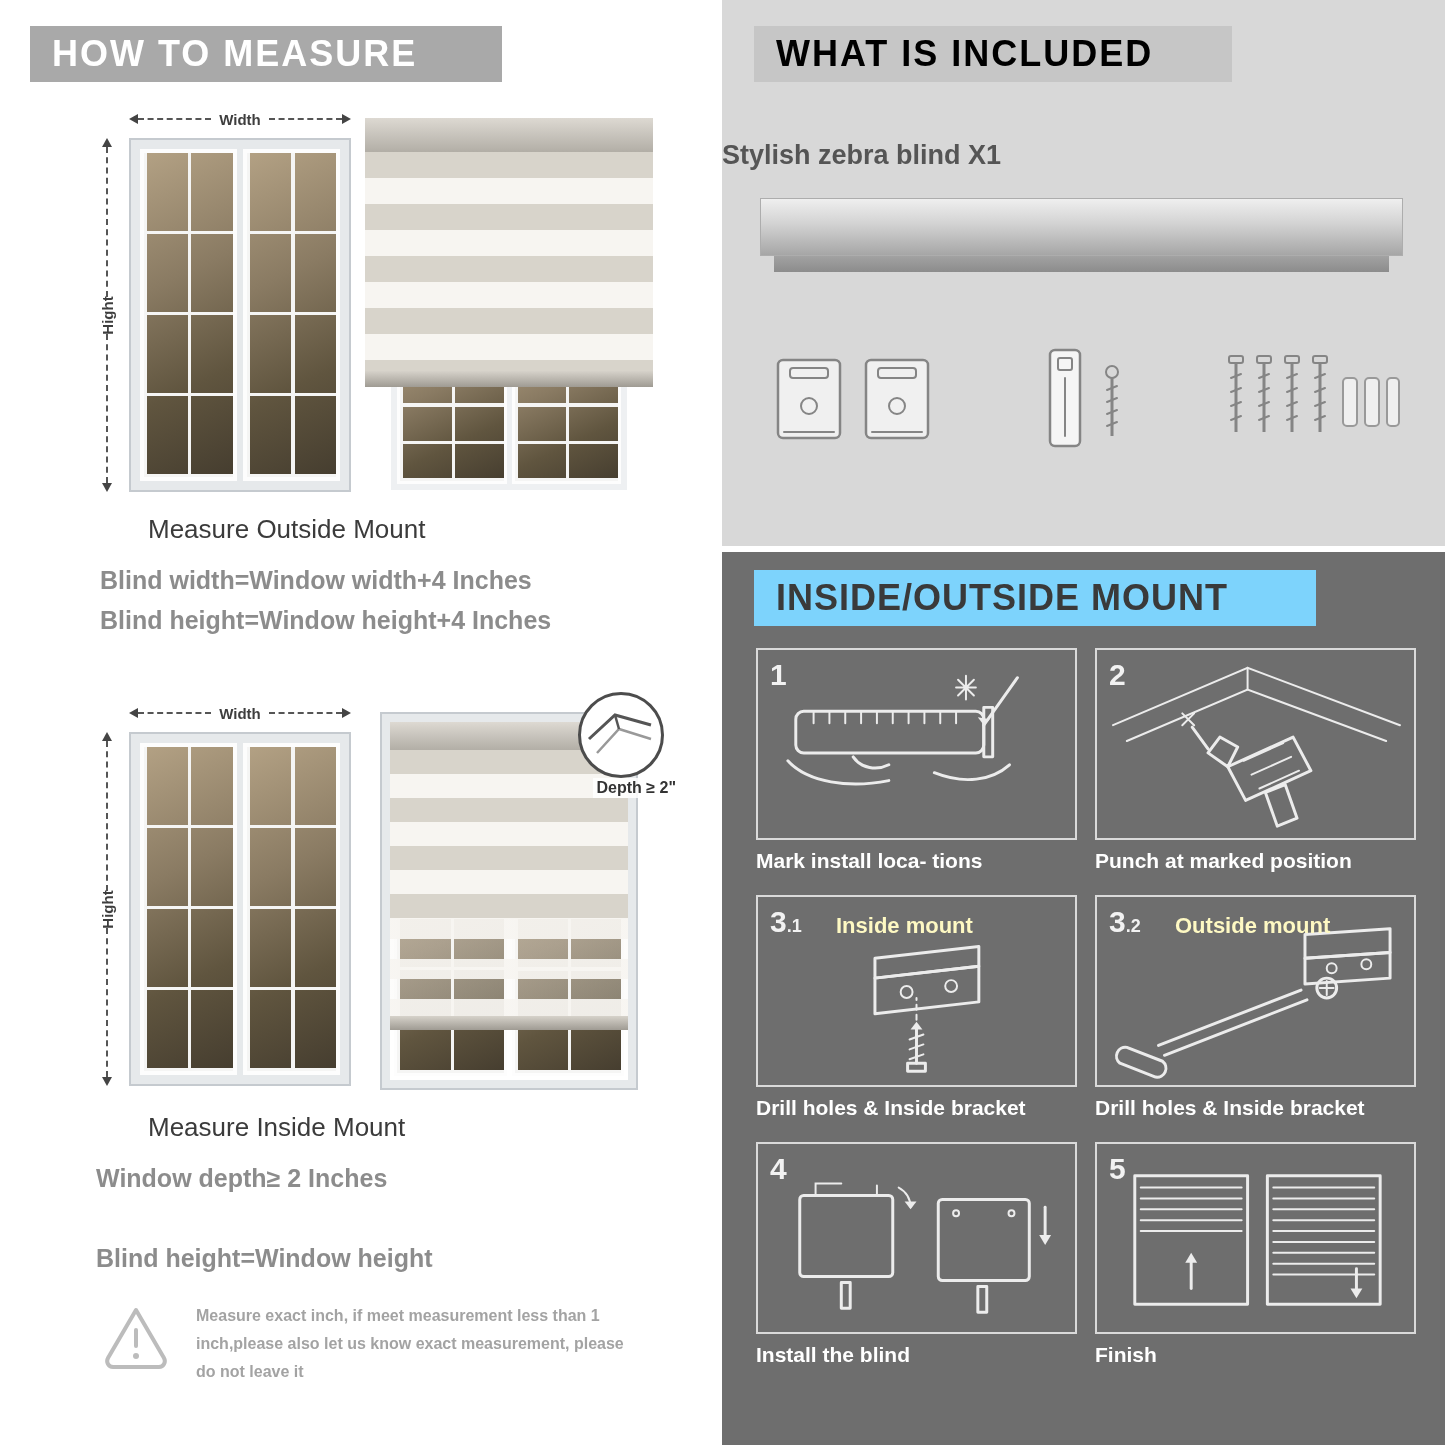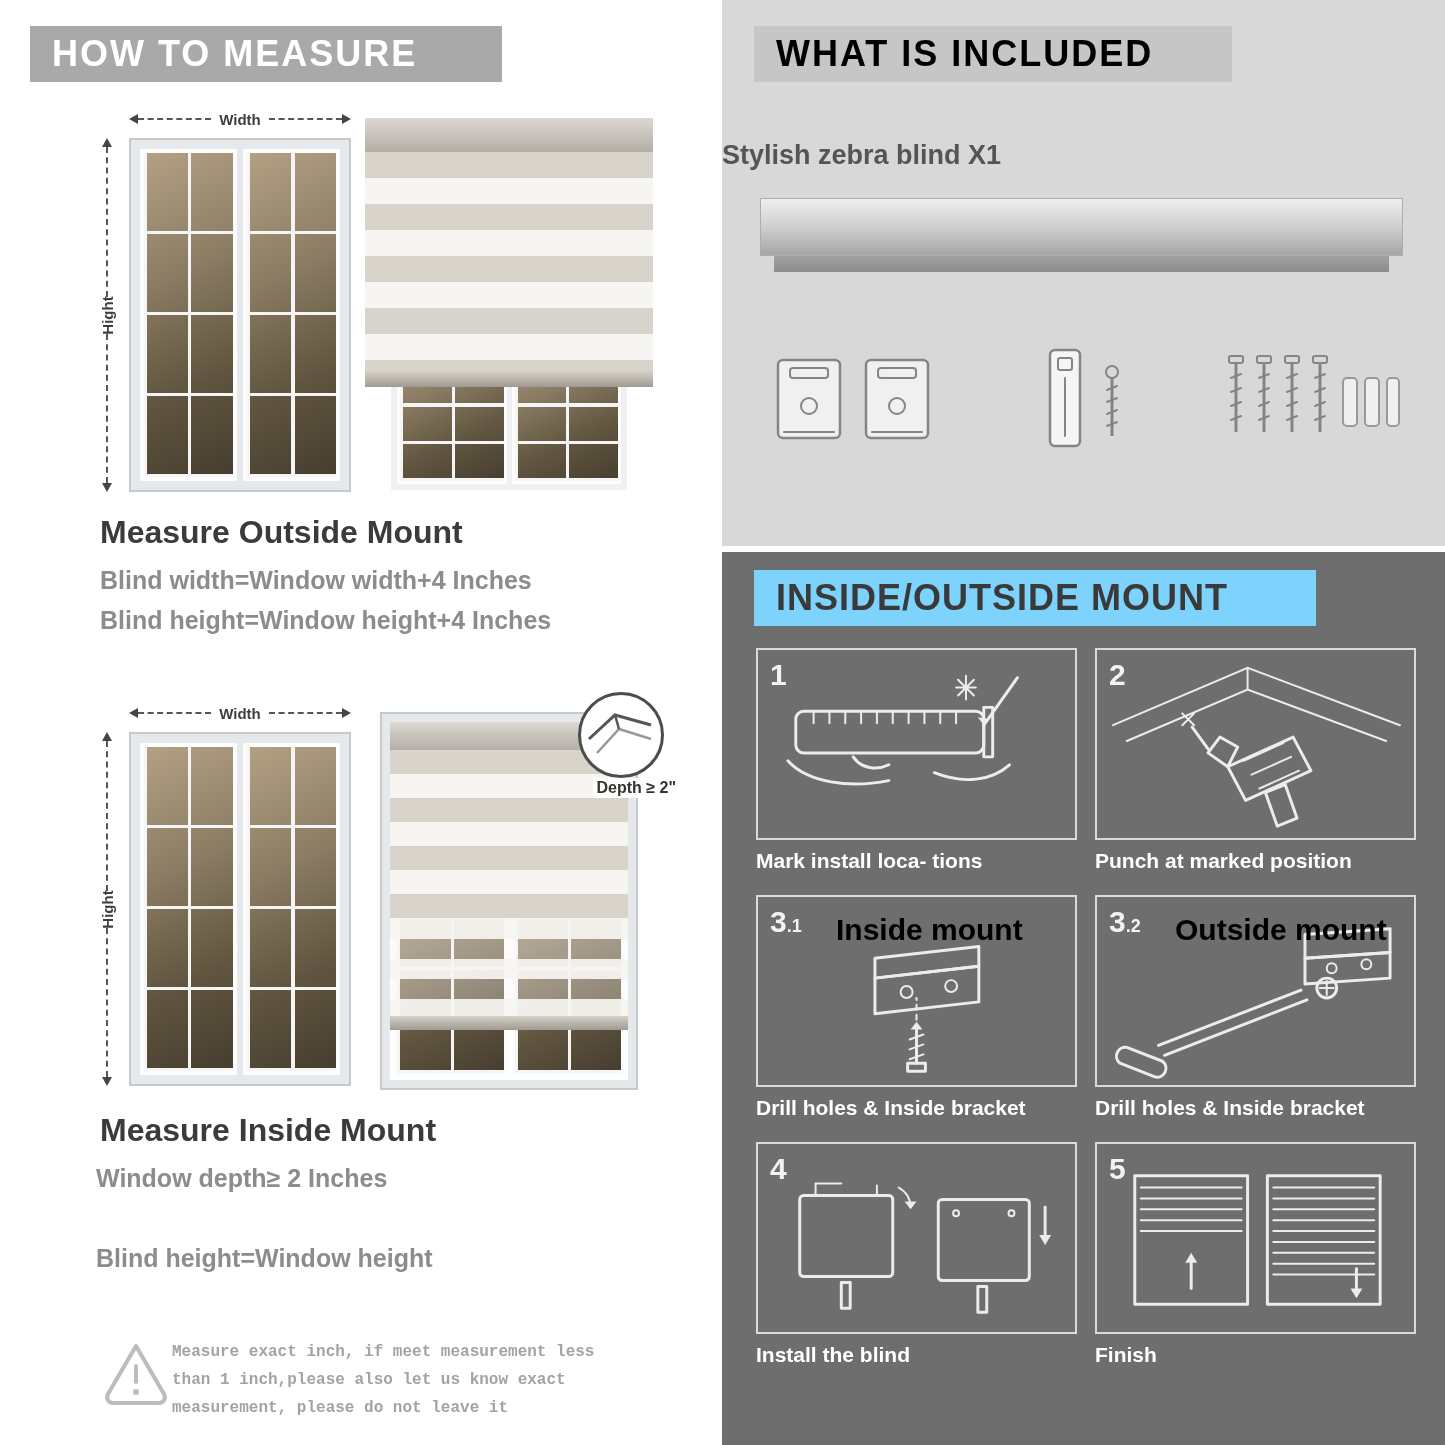--- a/index.html
+++ b/index.html
@@ -55,24 +55,24 @@
               background:repeating-linear-gradient(180deg,#d8d4cb 0 24px,#f7f5f1 24px 48px);}
   .b2-sheer{position:absolute;left:0;right:0;top:55%;height:27%;z-index:2;
             background:repeating-linear-gradient(180deg,rgba(247,245,241,.95) 0 20px,rgba(247,245,241,.3) 20px 40px);}
   .b2-rail{position:absolute;left:0;right:0;top:82%;height:14px;z-index:3;
            background:linear-gradient(#d6d2ca,#9f9b93);}
   .depth-circle{position:absolute;right:-28px;top:-22px;width:80px;height:80px;border:3px solid #4c4c4c;
                 border-radius:50%;background:#fff;z-index:5;overflow:hidden;}
   .depth-label{position:absolute;right:-44px;top:64px;z-index:6;font-size:16px;font-weight:bold;color:#333;
                background:rgba(255,255,255,.85);padding:1px 4px;white-space:nowrap;}
 
-  .h-title{position:absolute;font-size:32px;font-weight:bold;color:#3b3b3b;}
+  .h-title{position:absolute;font-size:26px;font-weight:normal;color:#3b3b3b;margin-left:48px;}
   .g-line{position:absolute;font-size:25px;font-weight:bold;color:#8c8c8c;text-align:right;}
 
-  .note{position:absolute;top:1338px;left:100px;width:545px;display:flex;align-items:flex-start;font-family:Liberation Mono, monospace;}
+  .note{position:absolute;top:1302px;left:100px;width:545px;display:flex;gap:24px;align-items:flex-start;}
   .note-text{font-size:16px;font-weight:bold;color:#a3a3a3;line-height:1.75;width:440px;}
 
   
   .right-col{position:absolute;left:722px;top:0;width:723px;height:1445px;}
   .included-panel{position:absolute;left:0;right:0;top:0;height:546px;background:#d8d8d8;}
   .included-header{position:absolute;left:32px;top:26px;width:478px;height:56px;background:#c6c6c6;
                    color:#000000;font-size:36px;font-weight:bold;display:flex;align-items:center;
                    padding-left:22px;letter-spacing:2px;box-sizing:border-box;}
   .included-title{position:absolute;top:140px;left:0;right:0;
                   font-size:27px;font-weight:bold;color:#555;}
@@ -88,21 +88,21 @@
 
   .mount-panel{position:absolute;left:0;right:0;top:552px;bottom:0;background:#6e6e6e;}
   .mount-header{position:absolute;left:32px;top:18px;width:562px;height:56px;background:#7dd3fc;
                 color:#3a3a3a;font-size:36px;font-weight:bold;display:flex;align-items:center;
                 padding-left:22px;letter-spacing:1px;box-sizing:border-box;}
   .steps-grid{position:absolute;left:34px;right:29px;top:96px;display:grid;
               grid-template-columns:1fr 1fr;column-gap:18px;row-gap:22px;}
   .step-card{position:relative;height:192px;border:2px solid #dadada;box-sizing:border-box;}
   .step-num{position:absolute;top:8px;left:12px;color:#f2f2f2;font-weight:bold;font-size:30px;z-index:2;}
   .step-sub{font-size:18px;}
-  .step-mlabel{position:absolute;top:16px;left:78px;color:#000000;font-weight:bold;font-size:30px;z-index:2;}
+  .step-mlabel{position:absolute;top:16px;left:78px;color:#fef9c3;font-weight:bold;font-size:22px;z-index:2;}
   .step-caption{margin-top:9px;color:#fff;font-weight:bold;font-size:21px;}
   .step-art{position:absolute;inset:0;width:100%;height:100%;}
   .art{stroke:#ececec;stroke-width:3;fill:none;stroke-linecap:round;stroke-linejoin:round;}
   .art-thin{stroke:#ececec;stroke-width:2;fill:none;stroke-linecap:round;}
   .art-fill{fill:#ececec;stroke:none;}
   .gray-art{stroke:#858585;stroke-width:2.5;fill:#f0f0f0;stroke-linejoin:round;}
   .gray-line{stroke:#858585;stroke-width:2;fill:none;stroke-linecap:round;}
 </style>
 </head>
 <body>

